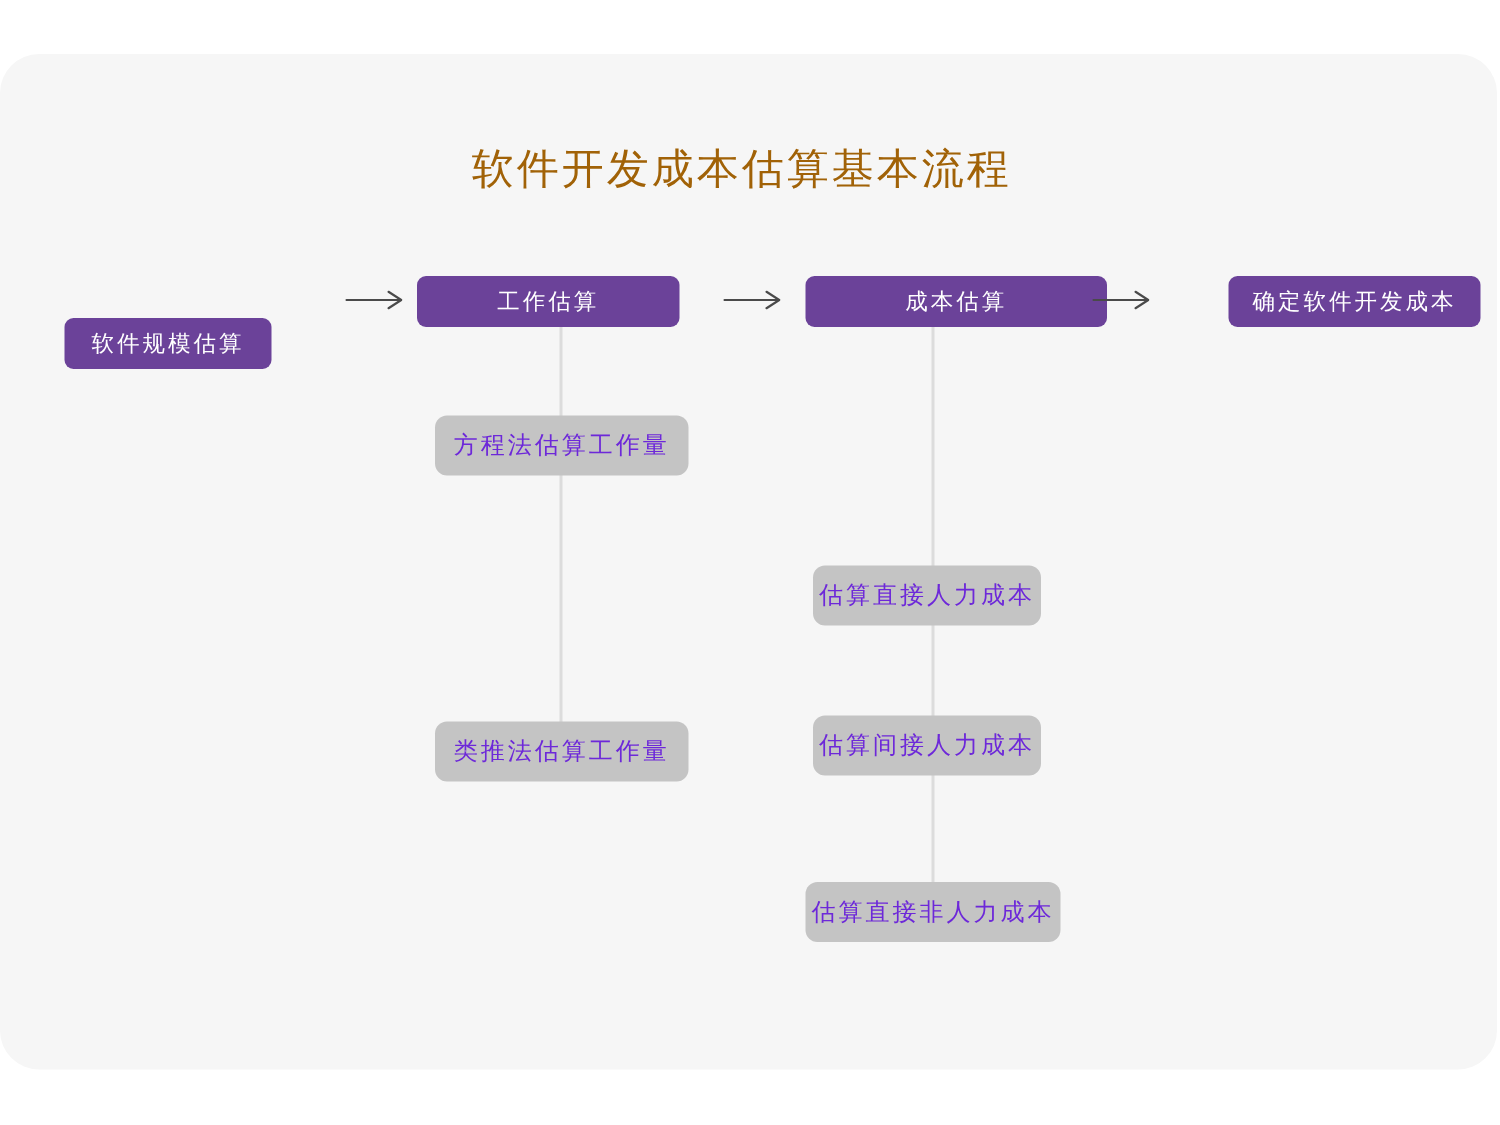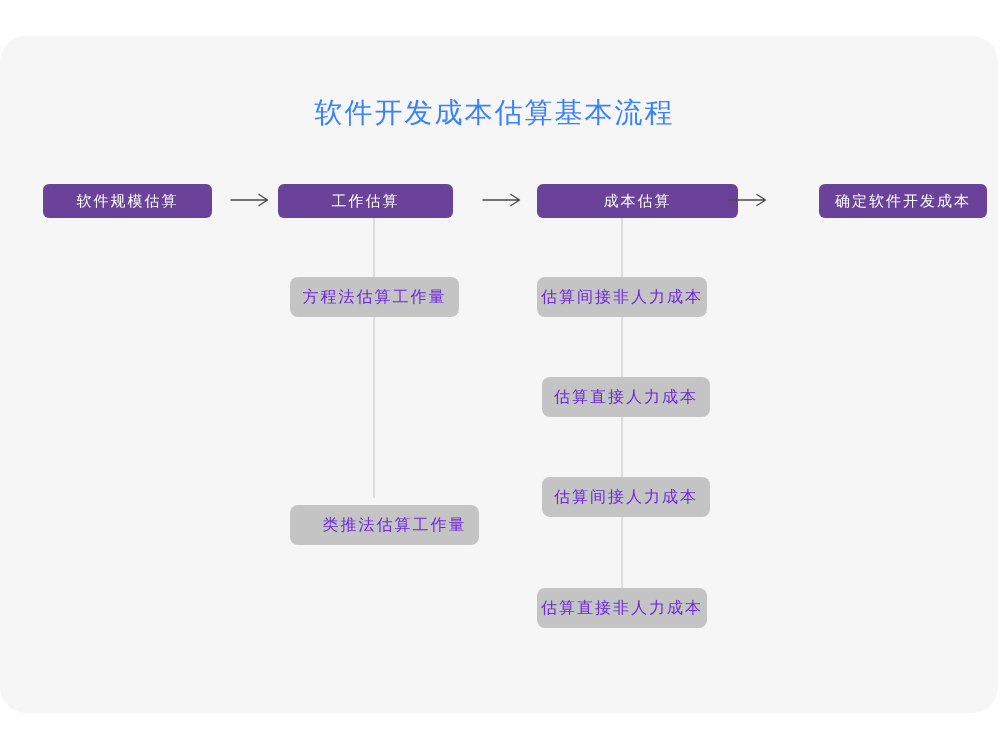--- a/index.html
+++ b/index.html
@@ -7,54 +7,54 @@
     position:relative;width:1000px;height:750px;overflow:hidden;
     background:#ffffff;
     font-family:"Liberation Sans","DejaVu Sans",sans-serif;
   }
   .card{
     position:absolute;left:0;top:36px;width:998px;height:677px;
     background:#f6f6f6;border-radius:26px;
   }
   .title{
     position:absolute;left:0;top:94px;width:989px;margin:0;
-    text-align:center;font-size:28px;font-weight:500;color:#3b82f6;
+    text-align:center;font-size:28px;font-weight:500;color:#a16207;
     letter-spacing:2px;
   }
   .vline{
     position:absolute;width:2px;background:#dcdcdc;z-index:1;
   }
   .vline-work{left:373px;top:218px;height:280px;}
   .vline-cost{left:621px;top:218px;height:380px;}
   .step{
     position:absolute;top:184px;height:34px;z-index:2;
     background:#6b4299;border-radius:6px;
     display:flex;align-items:center;justify-content:center;
     color:#ffffff;font-size:15px;letter-spacing:2px;
   }
-  .step-1{left:43px;width:169px;}
+  .step-1{left:43px;width:138px;margin-top:28px;}
   .step-2{left:278px;width:175px;}
   .step-3{left:537px;width:201px;}
   .step-4{left:787px;width:168px;margin-left:32px;}
   .arrow{
     position:absolute;top:192px;width:40px;height:16px;z-index:2;
   }
   .arrow-1{left:230px;}
   .arrow-2{left:482px;}
   .arrow-3{left:728px;}
   .sub{
     position:absolute;height:40px;z-index:2;
     background:#c4c4c4;border-radius:8px;
     display:flex;align-items:center;justify-content:center;
     color:#6d28d9;font-size:16px;letter-spacing:2px;
   }
   .colA{left:290px;width:169px;}
   .colB-wide{left:537px;width:170px;}
-  .colB-mid{left:542px;width:168px;}
-  .rowA1{top:277px;} .rowA2{top:377px;} .rowA3{top:505px;padding-left:20px;}
+  .colB-mid{left:542px;width:152px;}
+  .rowA1{top:277px;} .rowA2{top:377px;} .rowA3{top:481px;}
   .rowB1{top:277px;} .rowB2{top:377px;} .rowB3{top:477px;} .rowB4{top:588px;}
 </style>
 </head>
 <body>
 
 <div class="page">
   <div class="card"></div>
 
   <h1 class="title">软件开发成本估算基本流程</h1>
 
@@ -71,17 +71,16 @@
   </svg>
   <div class="step step-3">成本估算</div>
   <svg class="arrow arrow-3" viewBox="0 0 40 16">
     <path d="M1 8 H37 M29 2.5 L37.5 8 L29 13.5" fill="none" stroke="#4a4a4a" stroke-width="1.4" stroke-linecap="round" stroke-linejoin="round"></path>
   </svg>
   <div class="step step-4">确定软件开发成本</div>
 
   <div class="sub colA rowA1">方程法估算工作量</div>
   <div class="sub colA rowA3">类推法估算工作量</div>
 
-  <div class="sub colB-wide rowB1">估算间接非人力成本</div>
   <div class="sub colB-mid rowB2">估算直接人力成本</div>
   <div class="sub colB-mid rowB3">估算间接人力成本</div>
   <div class="sub colB-wide rowB4">估算直接非人力成本</div>
 </div>
 
 </body></html>

